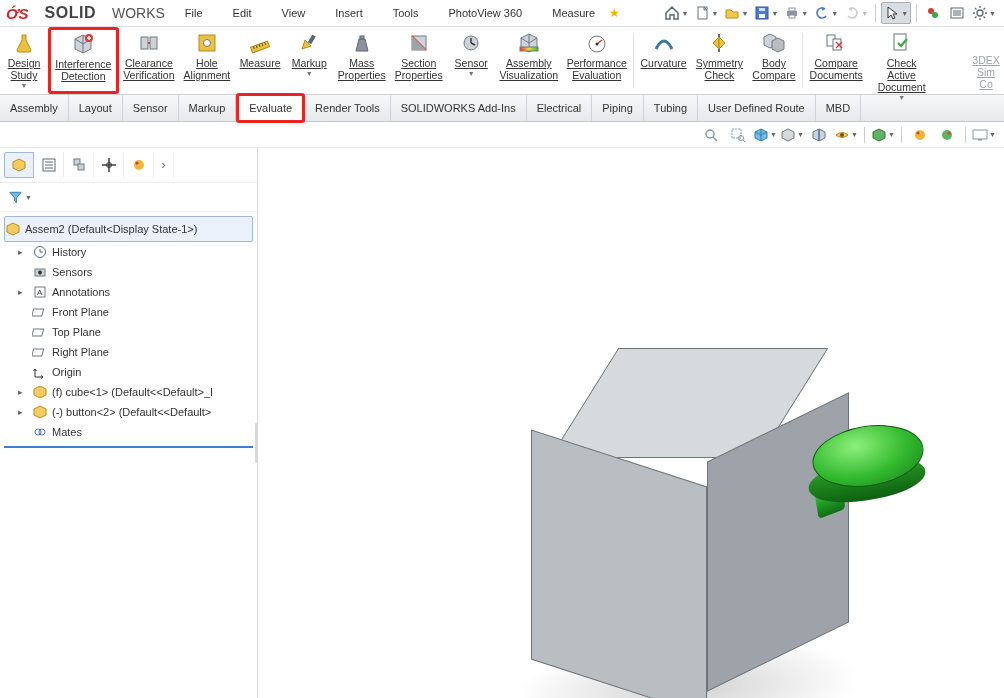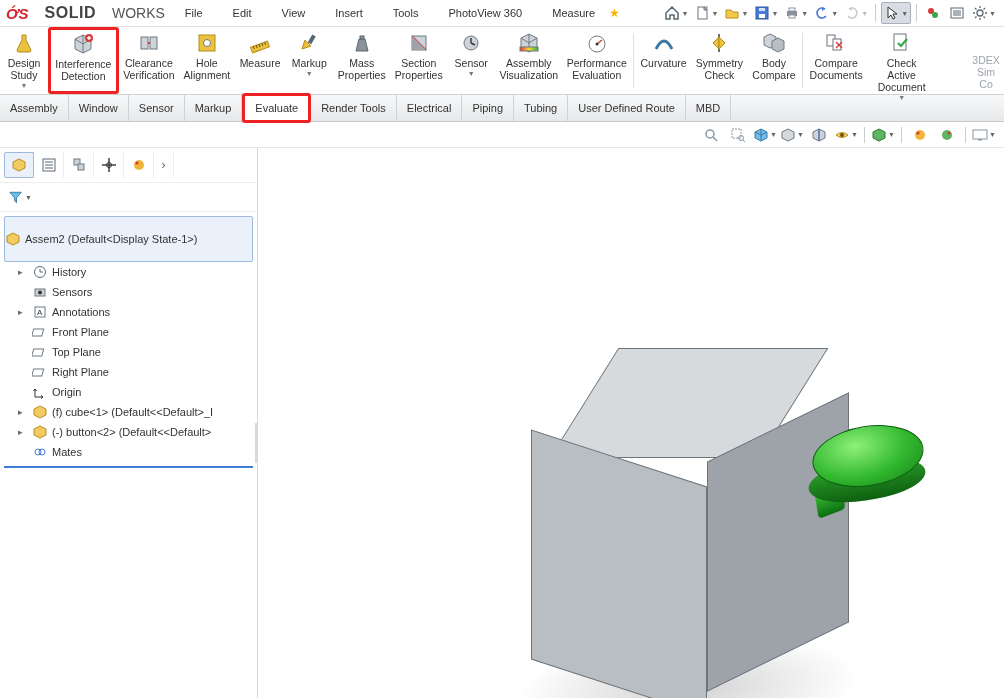--- a/index.html
+++ b/index.html
@@ -15,21 +15,21 @@
   .menu-star { margin-left: 6px; color: #f5b301; font-size: 12px; }
   .qat { margin-left: auto; display: flex; align-items: center; gap: 2px; }
   .qat-btn { min-width: 22px; height: 22px; display: flex; align-items: center; justify-content: center; padding: 0 2px; border-radius: 2px; }
   .dropdown-arrow { font-size: 7px; color: #666; margin-left: 1px; }
   .qat-sep { width: 1px; height: 18px; background: #ccc; margin: 0 3px; }
   .qat .cursor-btn { background: #d8dde3; border: 1px solid #a8b0bc; border-radius: 2px; }
   
   .ribbon { background: #fff; border-bottom: 1px solid #d0d0d0; display: flex; align-items: stretch; padding: 2px 0 2px 0; }
   .ribbon-item { display: flex; flex-direction: column; align-items: center; justify-content: flex-start; padding: 2px 6px; min-width: 48px; cursor: default; text-align: center; line-height: 1.15; position: relative; }
   .ribbon-item .icon { width: 24px; height: 24px; display: flex; align-items: center; justify-content: center; margin-bottom: 2px; }
-  .ribbon-item .label { font-size: 10.5px; color: #333; }
+  .ribbon-item .label { font-size: 10.5px; color: #333; text-decoration: underline; }
   .ribbon-item .drop { font-size: 7px; color: #777; margin-top: 1px; }
   .ribbon-sep { width: 1px; background: #e0e0e0; margin: 4px 2px; }
   .ribbon .highlight { border: 3px solid #e22; border-radius: 3px; margin: -2px 0; }
   .dimmed { color: #9ba3ad; }
   .dimmed .label { color: #9ba3ad; margin-left: 32px; }
   
   .cmd-tabs { height: 27px; background: linear-gradient(#f7f8f9,#e6e8ea); border-bottom: 1px solid #c6c9cc; display: flex; align-items: stretch; }
   .cmd-tab { padding: 0 10px; display: flex; align-items: center; border-right: 1px solid #cfd2d5; cursor: default; font-size: 11px; color: #333; }
   .cmd-tab.active-hl { border: 3px solid #e22; border-radius: 3px; margin: -2px 0; z-index: 2; background: #fff; }
   
@@ -40,21 +40,21 @@
   .workspace { display: flex; height: calc(698px - 27px - 68px - 27px - 26px); }
   .ribbon { height: 68px; }
   .tree-pane { width: 258px; background: #fff; border-right: 1px solid #d8d8d8; padding: 4px 0 0 0; display: flex; flex-direction: column; position: relative; }
   .tree-tabs { display: flex; align-items: center; gap: 0; padding: 0 4px 4px 4px; border-bottom: 1px solid #eee; }
   .tree-tab { width: 30px; height: 26px; display: flex; align-items: center; justify-content: center; border-right: 1px solid #eee; }
   .tree-tab:first-child { border: 1px solid #9fb9dc; background: #eaf1fb; border-radius: 2px 0 0 2px;}
   .tree-tab.arrow { width: 20px; font-size: 12px; color: #666; }
   .filter-row { padding: 4px 6px 4px 8px; border-bottom: 1px solid #f0f0f0; }
   .filter-btn { width: 24px; height: 20px; display: flex; align-items: center; justify-content: center; }
   .tree-body { padding: 4px 4px; overflow: hidden; flex: 1; }
-  .tree-root { display:flex; align-items:center; gap:4px; padding:14px 0; background:#eaf1fb; border:1px solid #9fb9dc; border-radius:2px; }
+  .tree-root { display:flex; align-items:center; gap:4px; padding:4px 0; background:#eaf1fb; border:1px solid #9fb9dc; border-radius:2px; }
   .tree-node { display: flex; align-items: center; gap: 4px; padding: 2px 0 2px 14px; white-space: nowrap; cursor: default; }
   .tree-node .expander { width: 10px; font-size: 9px; color: #666; }
   .tree-node .icon-slot { width: 16px; height: 16px; display: flex; align-items: center; justify-content: center; }
   .tree-underline { height: 2px; background: #3f7cd6; margin-top: 4px; }
   .pane-handle { position: absolute; right: -2px; top: 50%; width: 4px; height: 40px; background: #d8d8d8; }
   
   .viewport { flex: 1; background: #ffffff; position: relative; overflow: hidden; }
   .cube { position: absolute; left: 310px; top: 200px; width: 330px; height: 330px; }
   .face-top { position: absolute; width: 210px; height: 110px; background: #d7dadd; transform: skewX(-32deg); left: 16px; top: 0; border: 1px solid #6d7479; }
   .face-front { position: absolute; width: 176px; height: 230px; background: #b9bec3; left: -37px; top: 110px; transform: skewY(18deg); border: 1px solid #6d7479; }
@@ -348,25 +348,26 @@
       <div class="drop">▼</div>
     </div>
     <div class="ribbon-item dimmed">
       <div class="icon"></div>
       <div class="label">3DEX<br>Sim<br>Co</div>
     </div>
   </div>
 
 <div class="cmd-tabs" id="cmd-tabs">
     <div class="cmd-tab">Assembly</div>
-    <div class="cmd-tab">Window</div>
+    <div class="cmd-tab">Layout</div>
     <div class="cmd-tab">Sensor</div>
     <div class="cmd-tab">Markup</div>
     <div class="cmd-tab active-hl">Evaluate</div>
     <div class="cmd-tab">Render Tools</div>
+    <div class="cmd-tab">SOLIDWORKS Add-Ins</div>
     <div class="cmd-tab">Electrical</div>
     <div class="cmd-tab">Piping</div>
     <div class="cmd-tab">Tubing</div>
     <div class="cmd-tab">User Defined Route</div>
     <div class="cmd-tab">MBD</div>
   </div>
 
 <div class="sec-bar">
   <div class="sec-btn">
       <svg width="16" height="16" viewBox="0 0 16 16">

